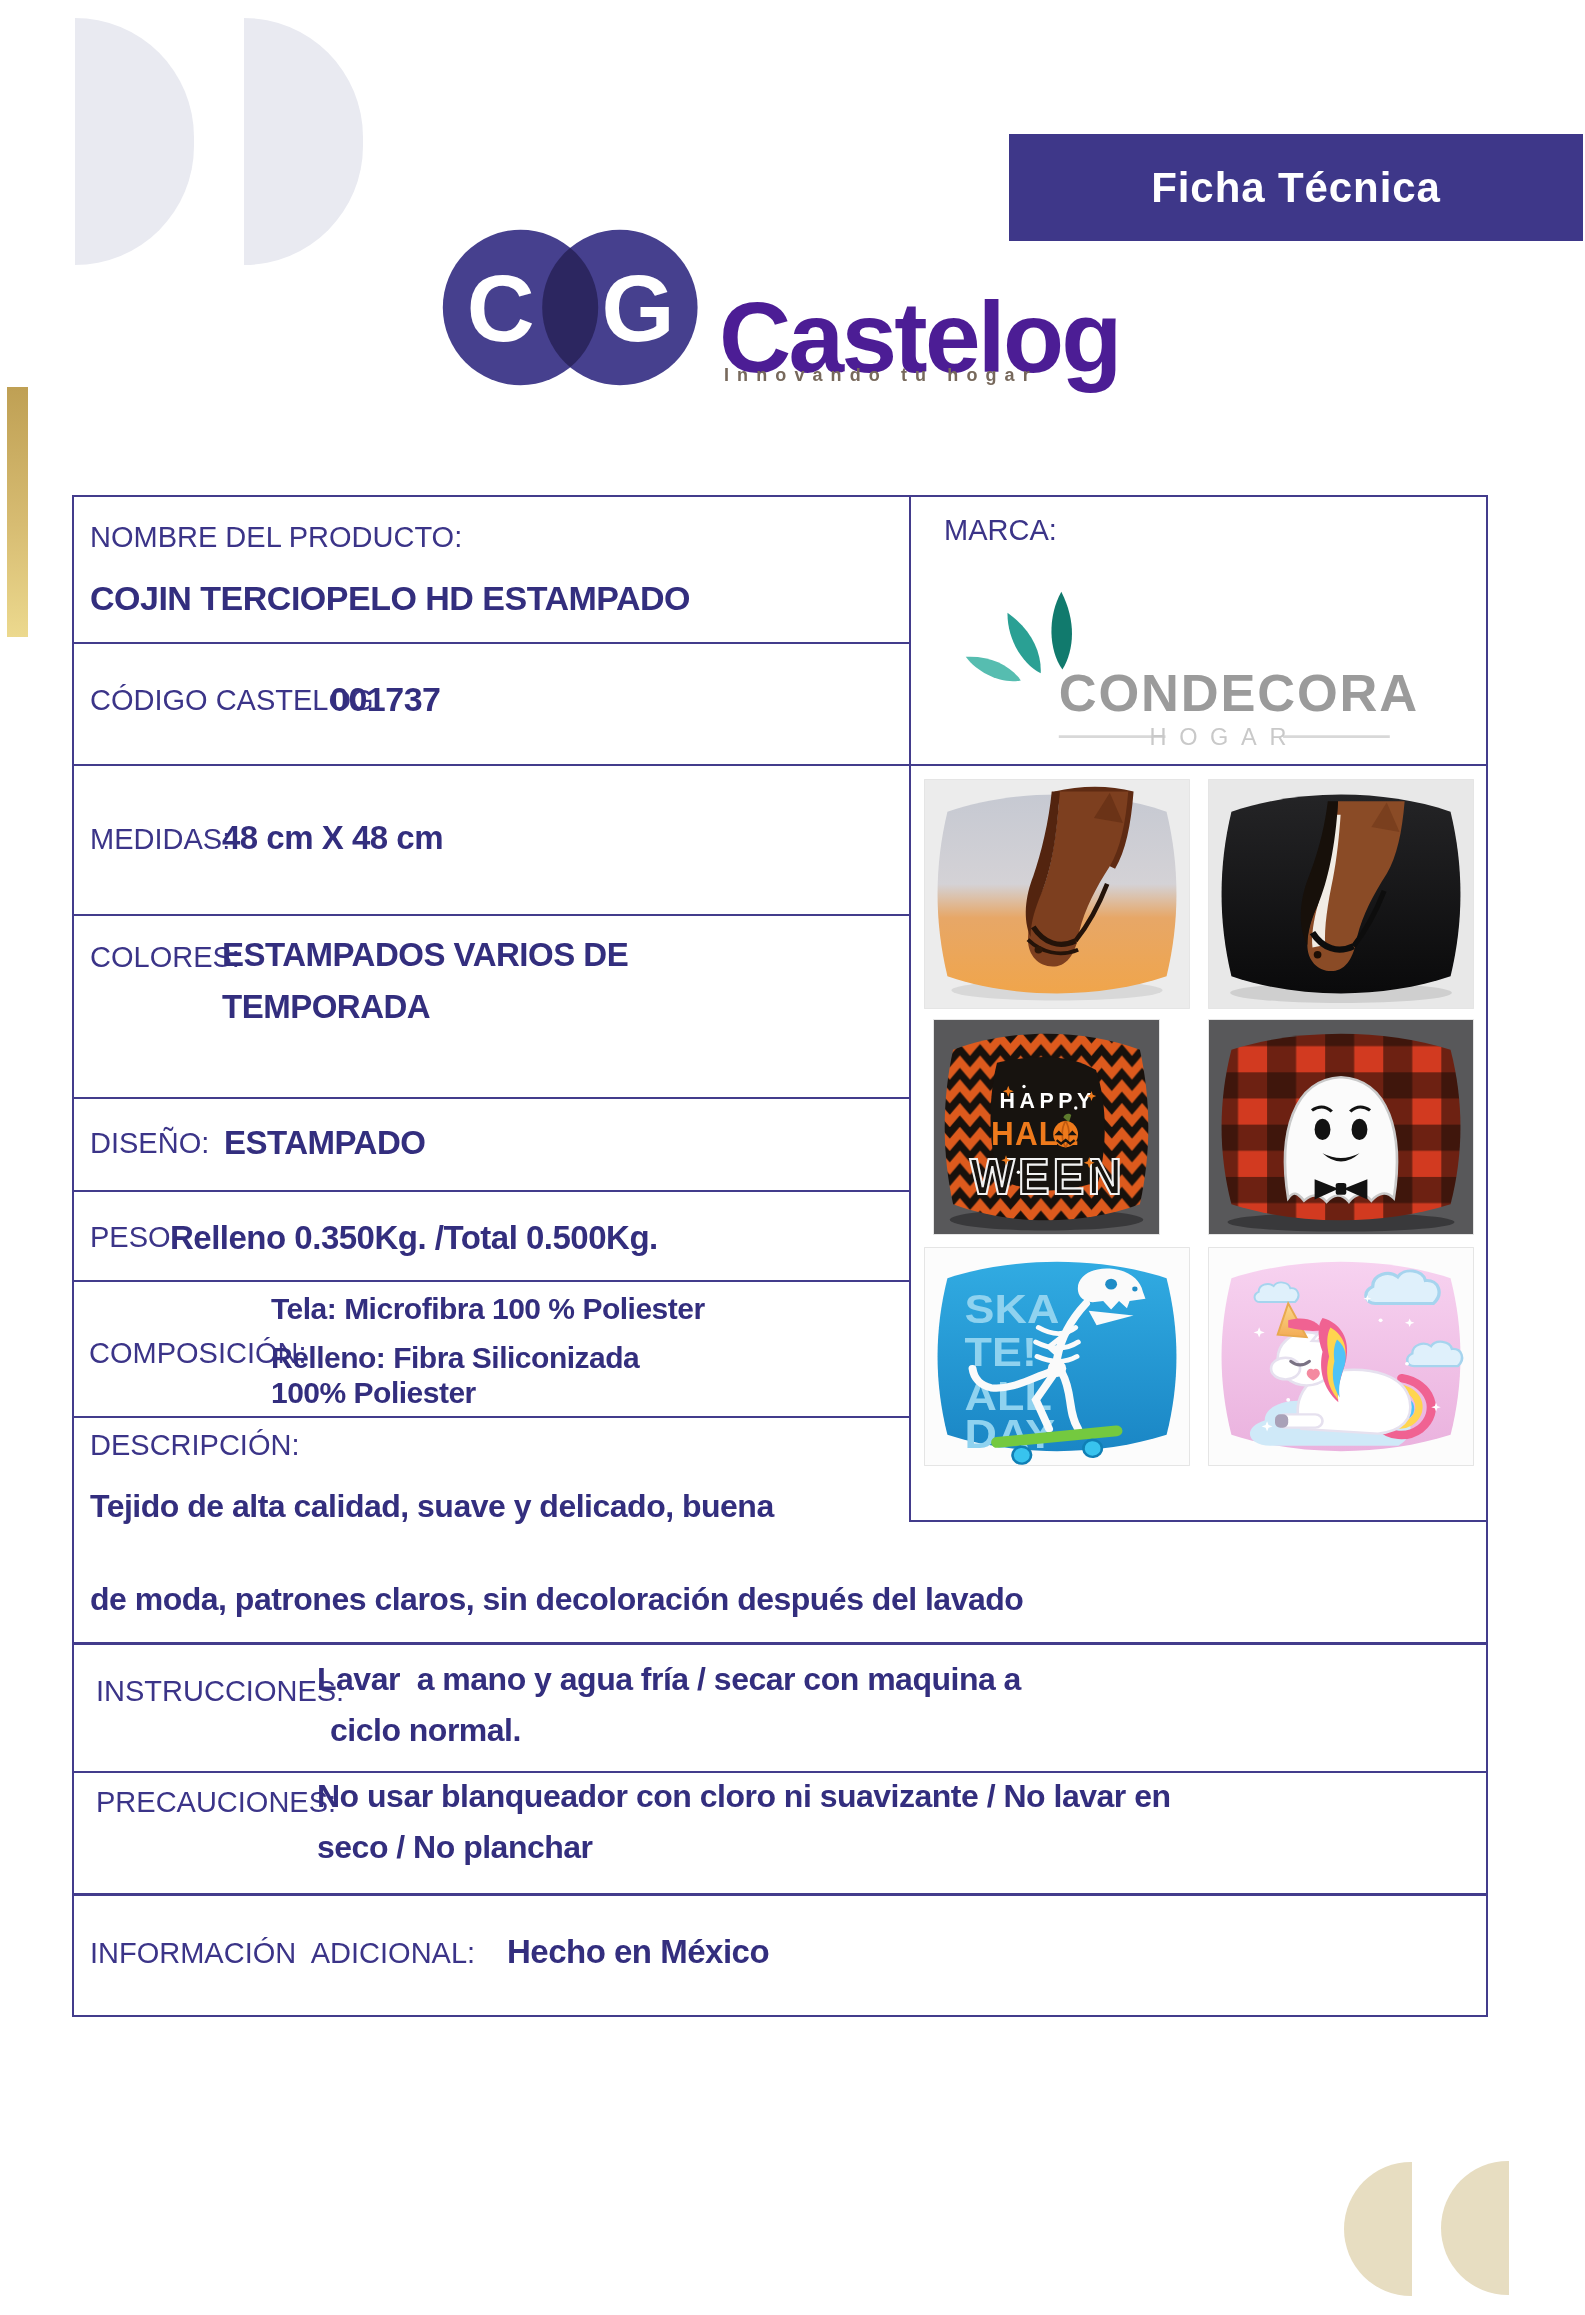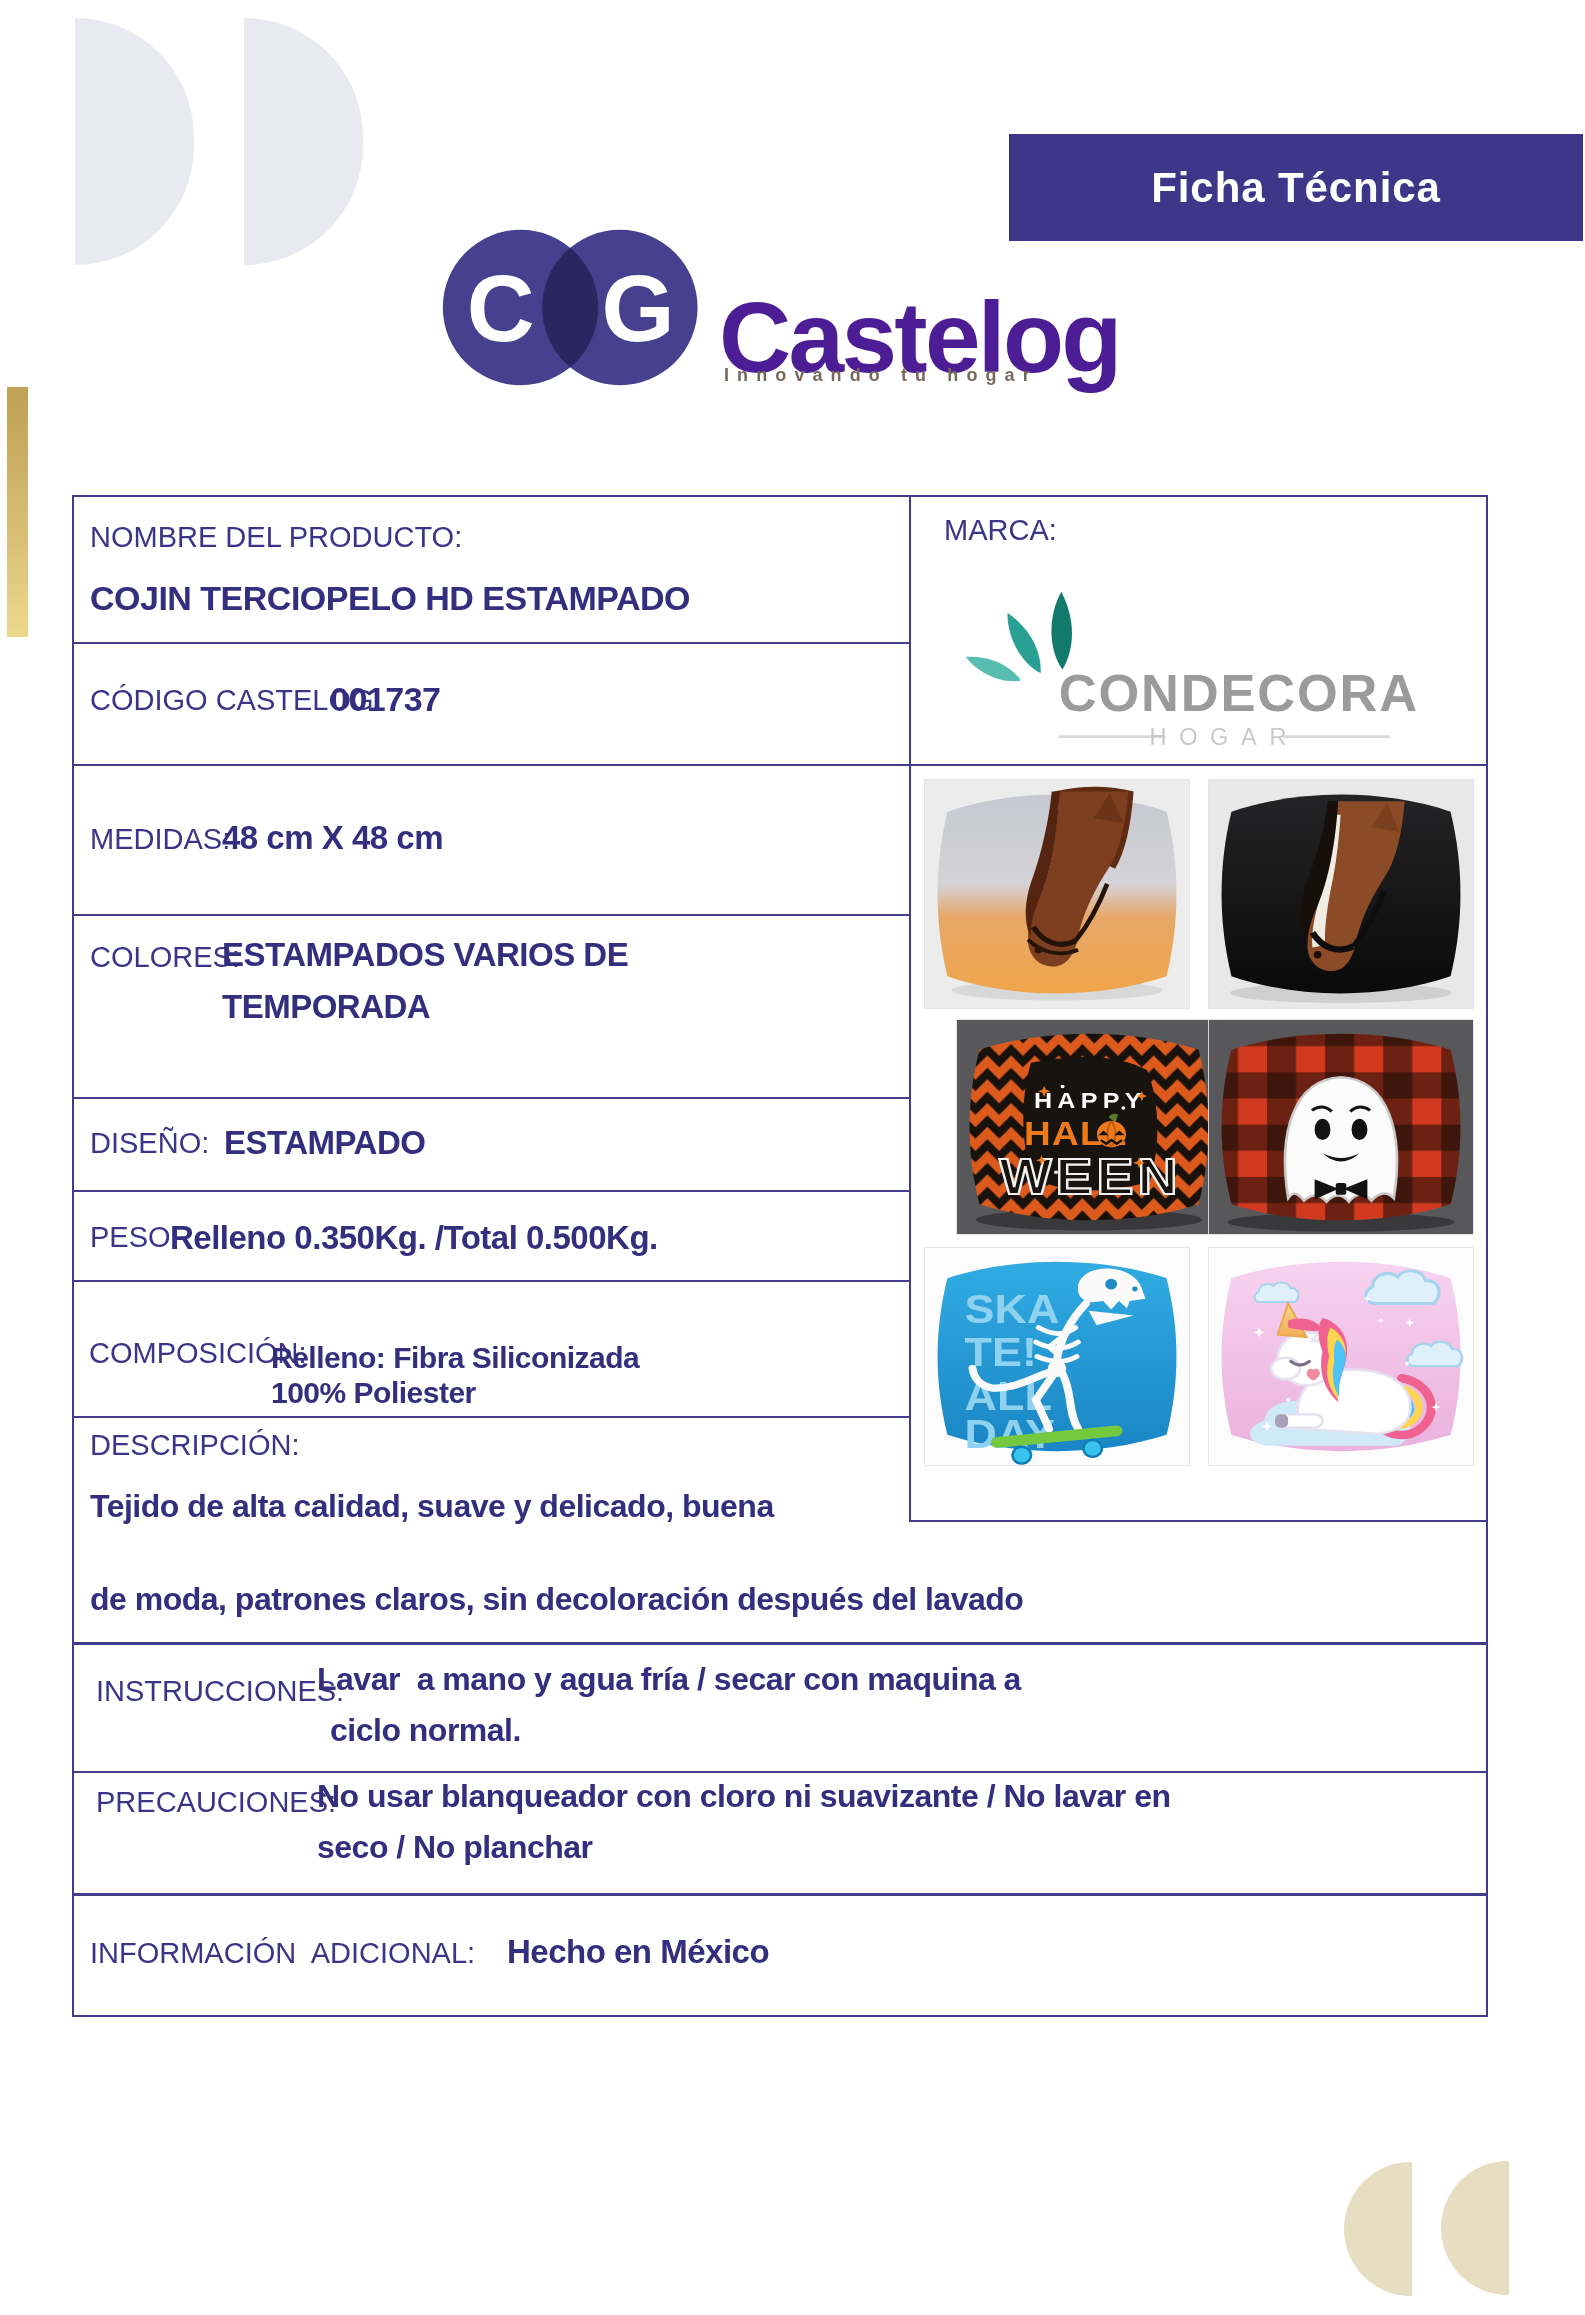--- a/index.html
+++ b/index.html
@@ -141,20 +141,21 @@
   <span class="val" style="left:222px;top:936px;">ESTAMPADOS VARIOS DE</span>
   <span class="val" style="left:222px;top:988px;">TEMPORADA</span>
 
   <span class="lbl" style="left:90px;top:1127px;">DISEÑO:</span>
   <span class="val" style="left:224px;top:1124px;">ESTAMPADO</span>
 
   <span class="lbl" style="left:90px;top:1221px;">PESO:</span>
   <span class="val" style="left:170px;top:1219px;">Relleno 0.350Kg. /Total 0.500Kg.</span>
 
   <span class="lbl" style="left:89px;top:1337px;">COMPOSICIÓN:</span>
+  <span class="val sm" style="left:271px;top:1292px;">Tela: Microfibra 100 % Poliester</span>
   <span class="val sm" style="left:271px;top:1341px;">Relleno: Fibra Siliconizada</span>
   <span class="val sm" style="left:271px;top:1376px;">100% Poliester</span>
 
   <span class="lbl" style="left:90px;top:1429px;">DESCRIPCIÓN:</span>
   <span class="val ln" style="left:90px;top:1488px;">Tejido de alta calidad, suave y delicado, buena</span>
   <span class="val ln" style="left:90px;top:1581px;">de moda, patrones claros, sin decoloración después del lavado</span>
 
   <span class="lbl" style="left:96px;top:1675px;">INSTRUCCIONES:</span>
   <span class="val ln" style="left:317px;top:1661px;">Lavar  a mano y agua fría / secar con maquina a</span>
   <span class="val ln" style="left:330px;top:1712px;">ciclo normal.</span>
@@ -206,21 +207,21 @@
         <path d="M72,20 C68,48 64,72 58,94 C55,106 53,118 54,128 L64,126 C63,112 66,92 70,72 C73,56 75,36 76,20 Z" fill="#f1ece4"></path>
         <path d="M74,9 C72,46 66,74 58,94 C52,106 50,116 50,126 C42,110 44,88 52,68 C60,46 64,26 66,9 Z" fill="#17100a"></path>
         <path d="M112,10 L122,34 L100,30 Z" fill="#7a3f1e"></path>
         <path d="M54,116 C62,129 74,133 86,127" stroke="#0d0d0d" stroke-width="5" fill="none"></path>
         <path d="M86,127 C96,114 104,98 110,82" stroke="#0d0d0d" stroke-width="4" fill="none"></path>
         <circle cx="58" cy="134" r="3" fill="#1c0e05"></circle>
       </g>
     </svg>
   </div>
 
-  <div class="photo-frame" style="left:957px;top:1020px;width:264px;height:214px;">
+  <div class="photo-frame" style="left:934px;top:1020px;width:225px;height:214px;">
     <svg viewBox="0 0 200 180" preserveAspectRatio="none">
       <rect width="200" height="180" fill="#58585a"></rect>
       <ellipse cx="100" cy="168" rx="86" ry="9" fill="#39393b"></ellipse>
       <use href="#pillow-shape" fill="url(#patChevron)"></use>
       <path d="M56,36 C98,27 124,31 144,42 C154,70 154,106 146,136 C110,147 84,145 58,134 C48,106 48,66 56,36 Z" fill="#17130f"></path>
       <text x="101" y="74" text-anchor="middle" font-size="19" font-weight="600" fill="#ffffff" letter-spacing="4">HAPPY</text>
       <text x="90" y="105" text-anchor="middle" font-size="28" font-weight="bold" fill="#ee7a1c" letter-spacing="1">HALL</text>
       <g>
         <path d="M115,82 C116,79 120,78 122,80 L120,86 Z" fill="#5d7a2d"></path>
         <circle cx="117" cy="96" r="11" fill="#ee7a1c"></circle>

